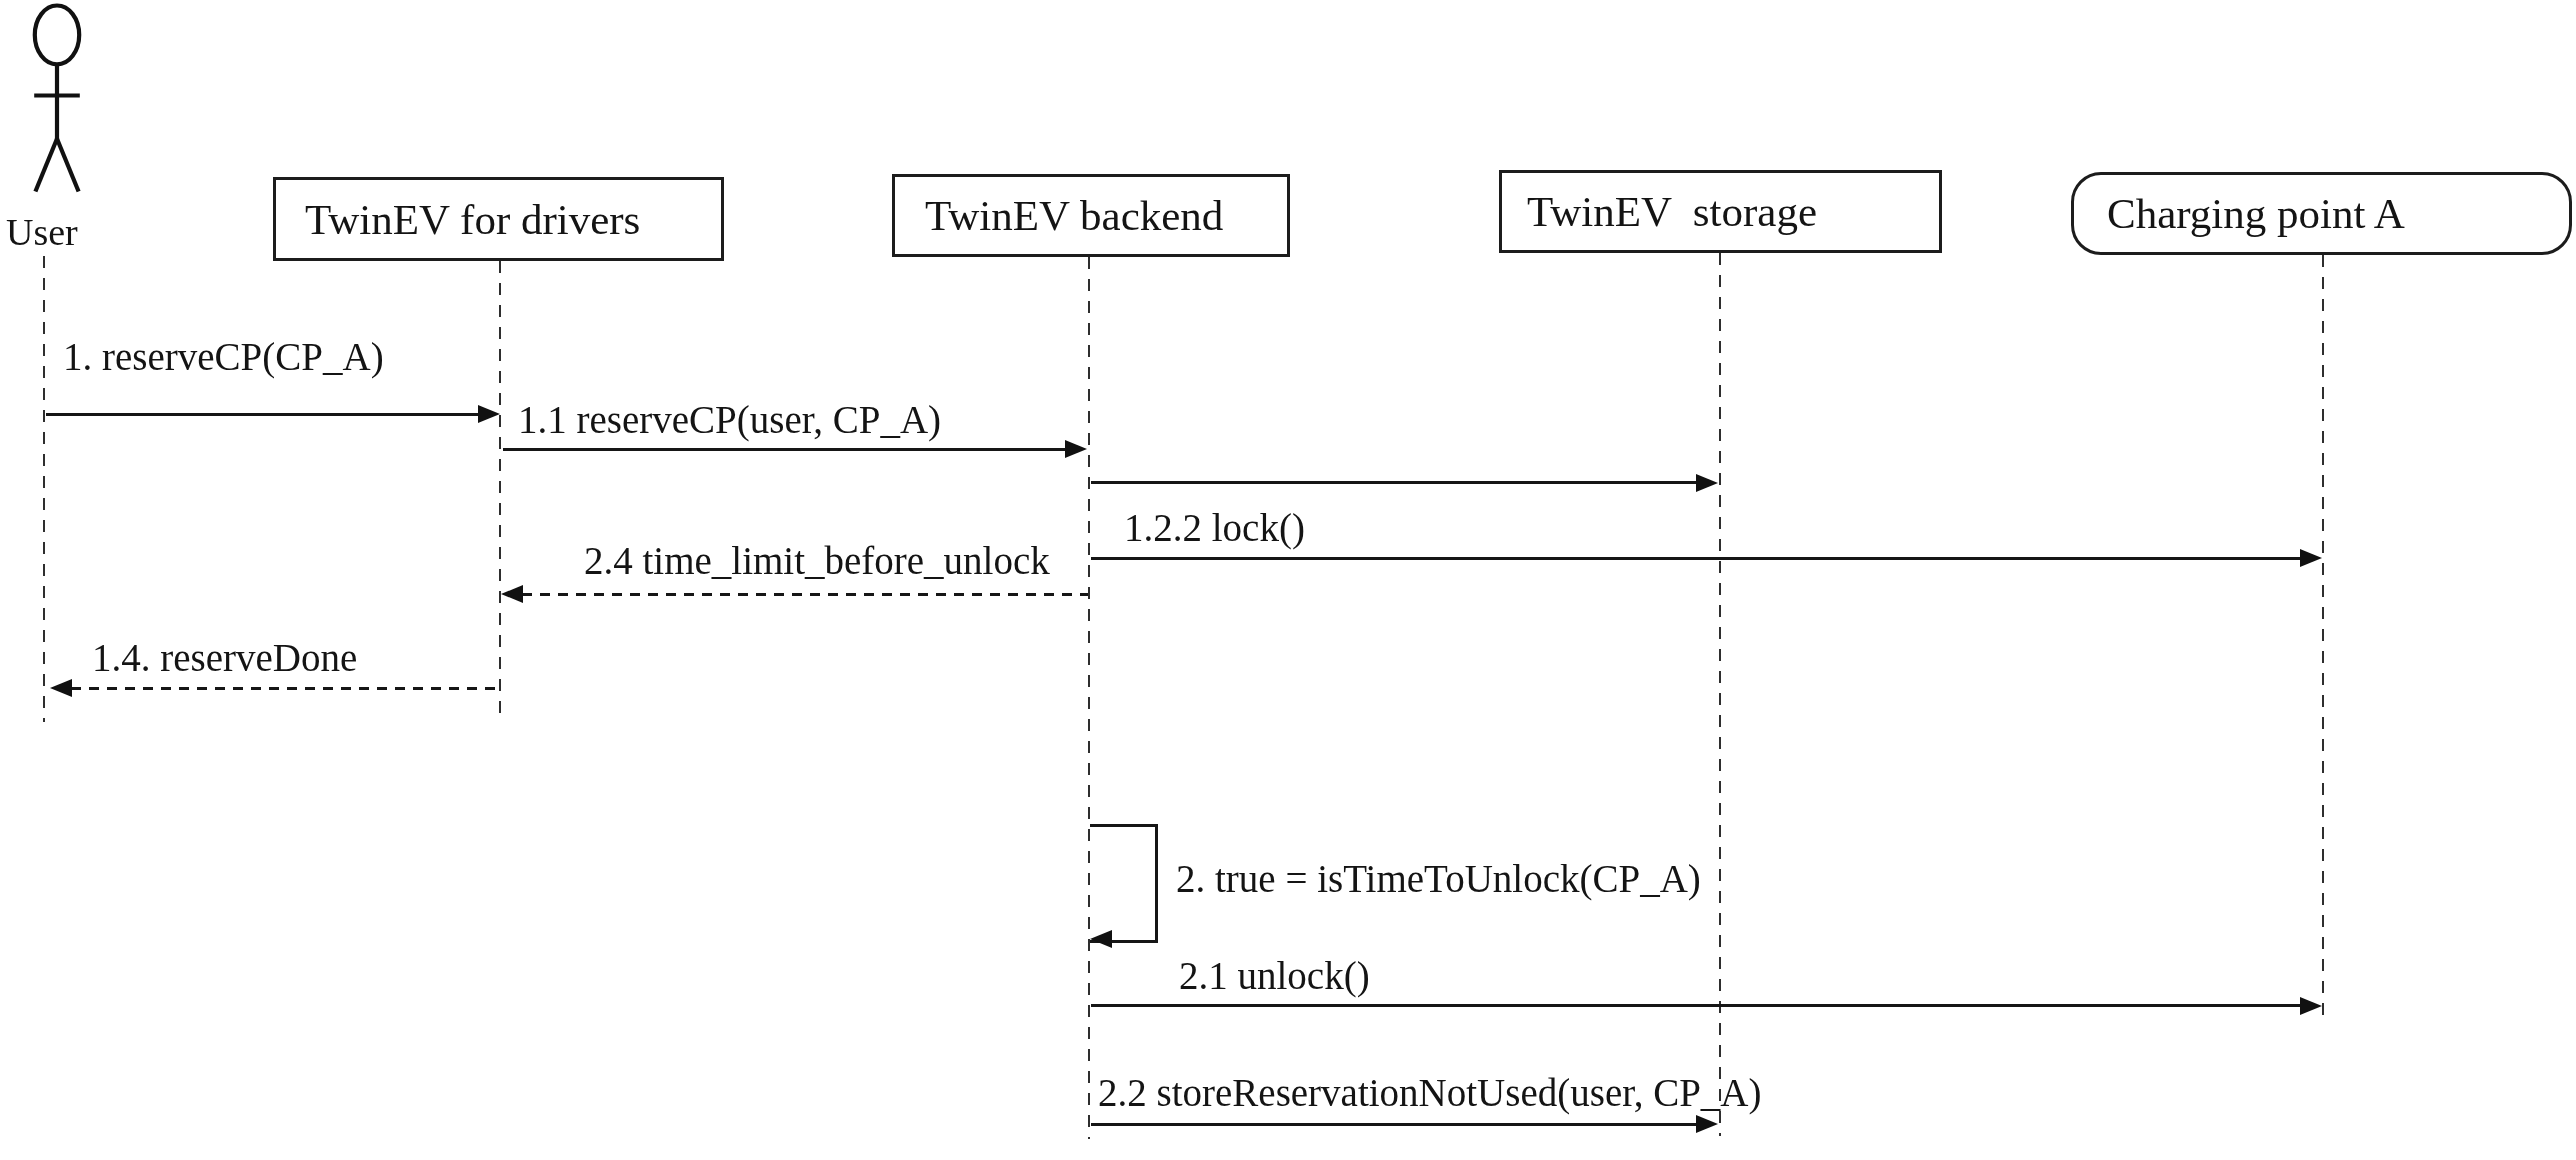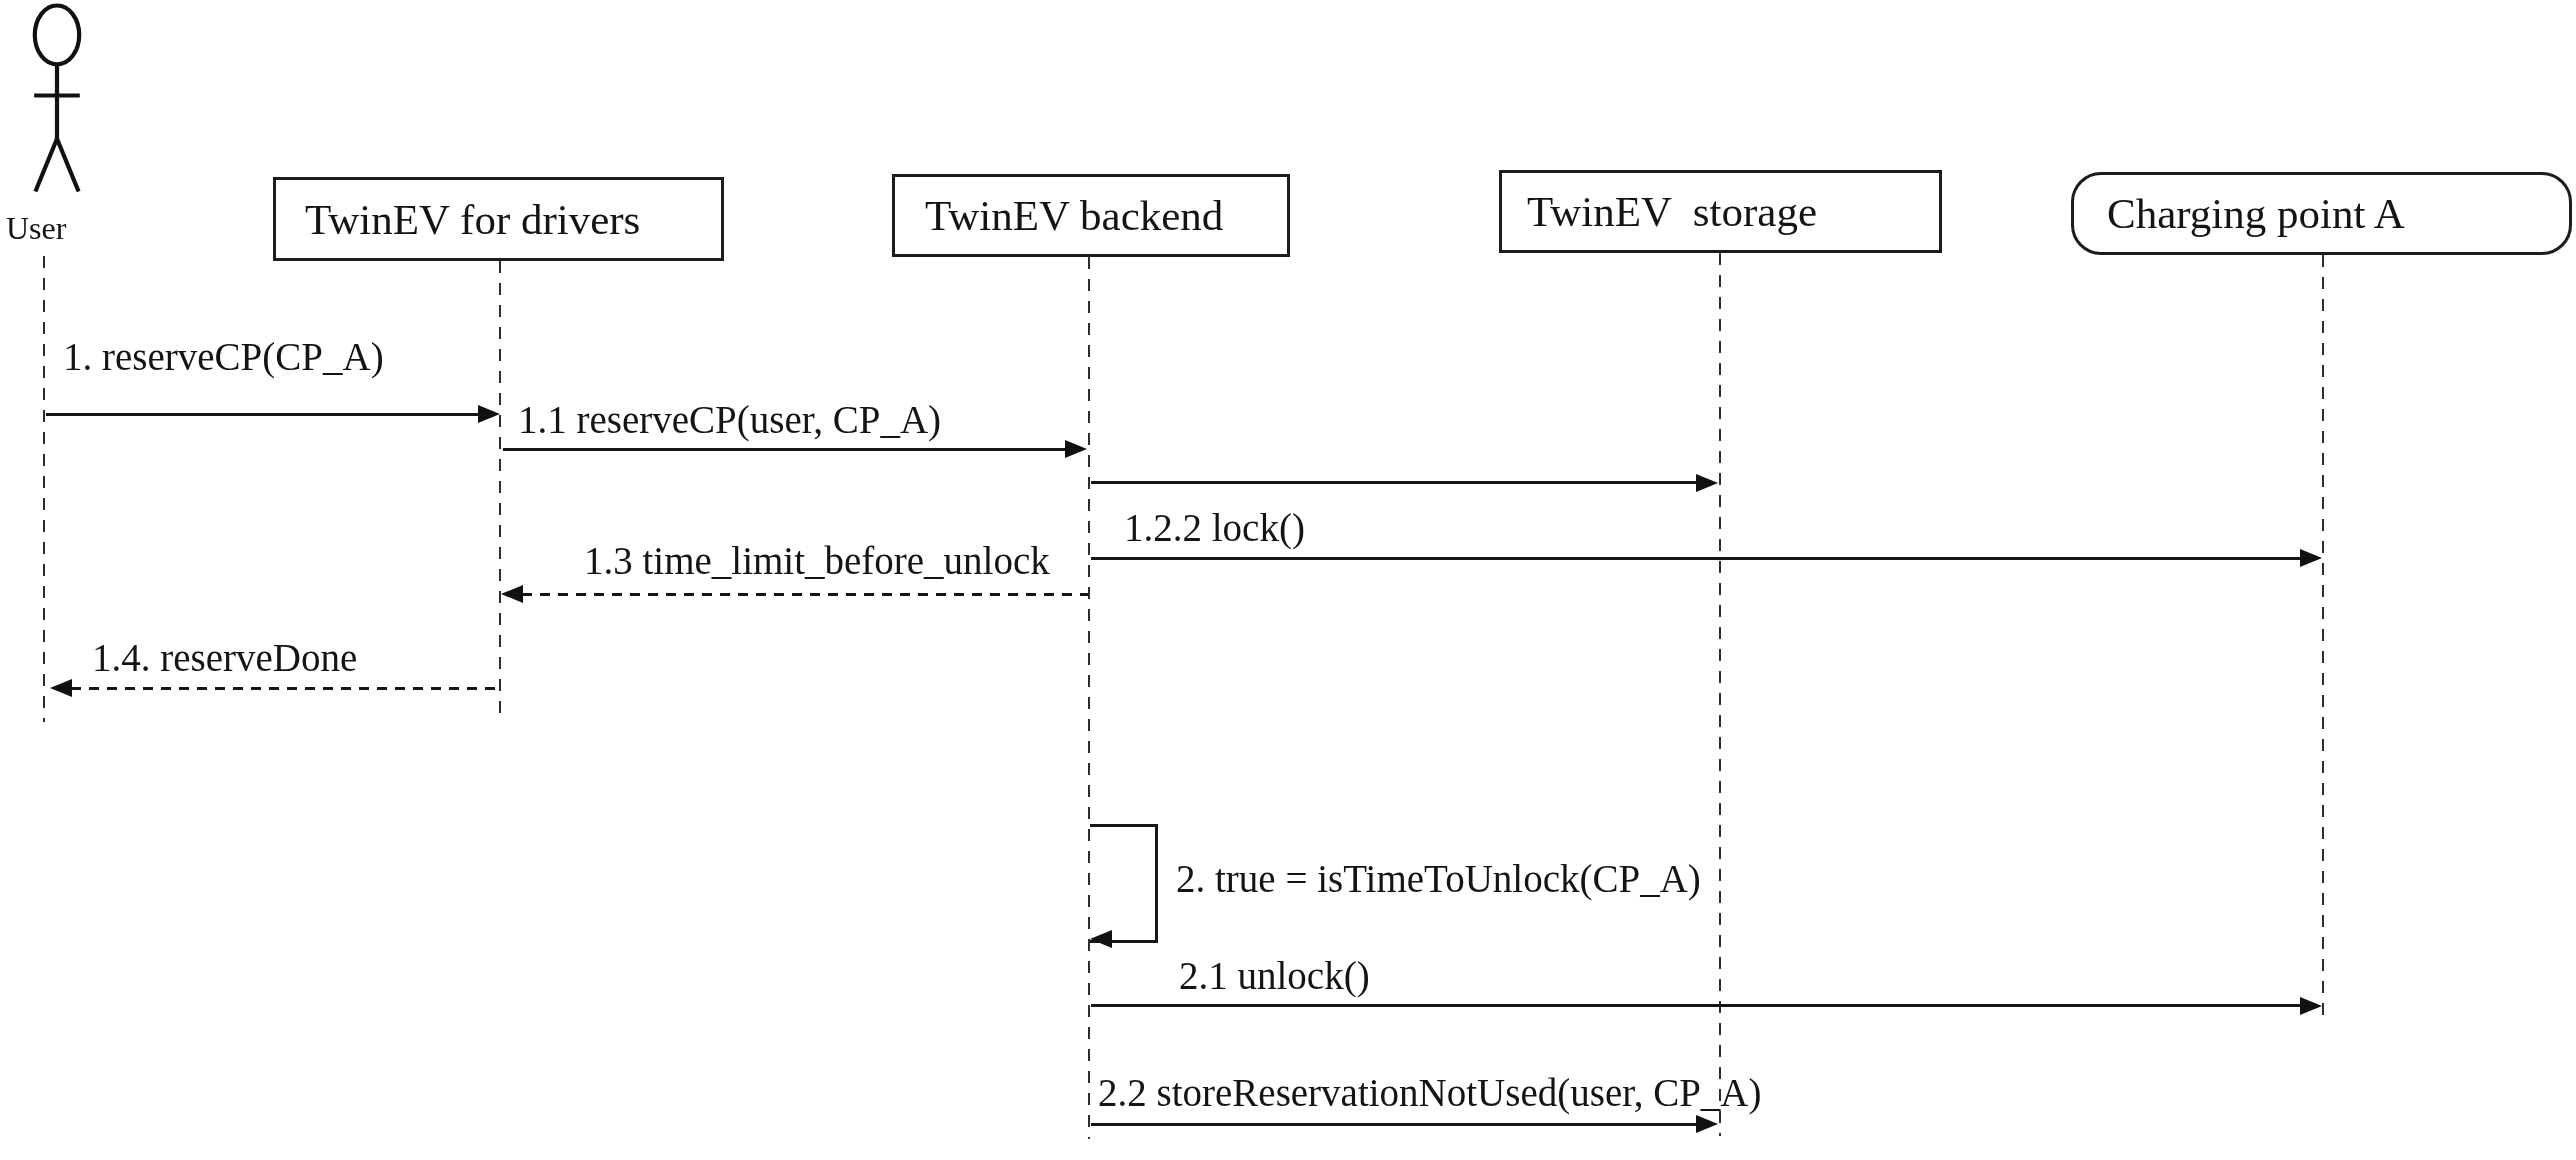--- a/index.html
+++ b/index.html
@@ -66,21 +66,21 @@
   .l-m11{left:518px;top:398px;}
   .l-m121{left:1097px;top:422px;}
   .l-m122{left:1124px;top:506px;}
   .l-m13{left:584px;top:539px;}
   .l-m14{left:92px;top:636px;}
   .l-m2{left:1176px;top:857px;}
   .l-m21{left:1179px;top:954px;}
   .l-m22{left:1098px;top:1071px;}
   
   .actor-svg{position:absolute;left:24px;top:2.4px;width:66px;height:199px;}
-  .actor-label{position:absolute;left:6px;top:210px;font-size:32px;text-align:right;}
+  .actor-label{position:absolute;left:6px;top:210px;font-size:38px;text-align:right;}
 </style>
 </head>
 <body>
 
 <div class="canvas">
 
   <svg class="actor-svg" viewBox="0 0 110 330">
     <ellipse cx="55" cy="54" rx="37" ry="49" fill="none" stroke="#111" stroke-width="7"></ellipse>
     <line x1="55" y1="103" x2="55" y2="230" stroke="#111" stroke-width="7"></line>
     <line x1="17" y1="155" x2="93" y2="155" stroke="#111" stroke-width="7"></line>
@@ -116,21 +116,21 @@
   <div class="solid-line m11-line"></div>
   <div class="arrow-r a-m11"></div>
 
   <div class="solid-line m121-line"></div>
   <div class="arrow-r a-m121"></div>
 
   <div class="msg-label l-m122">1.2.2 lock()</div>
   <div class="solid-line m122-line"></div>
   <div class="arrow-r a-m122"></div>
 
-  <div class="msg-label l-m13">1.3 time_limit_before_unlock</div>
+  <div class="msg-label l-m13">2.4 time_limit_before_unlock</div>
   <div class="dashed-line m13-line"></div>
   <div class="arrow-l a-m13"></div>
 
   <div class="msg-label l-m14">1.4. reserveDone</div>
   <div class="dashed-line m14-line"></div>
   <div class="arrow-l a-m14"></div>
 
   <div class="self-loop"></div>
   <div class="arrow-l a-self"></div>
   <div class="msg-label l-m2">2. true = isTimeToUnlock(CP_A)</div>

